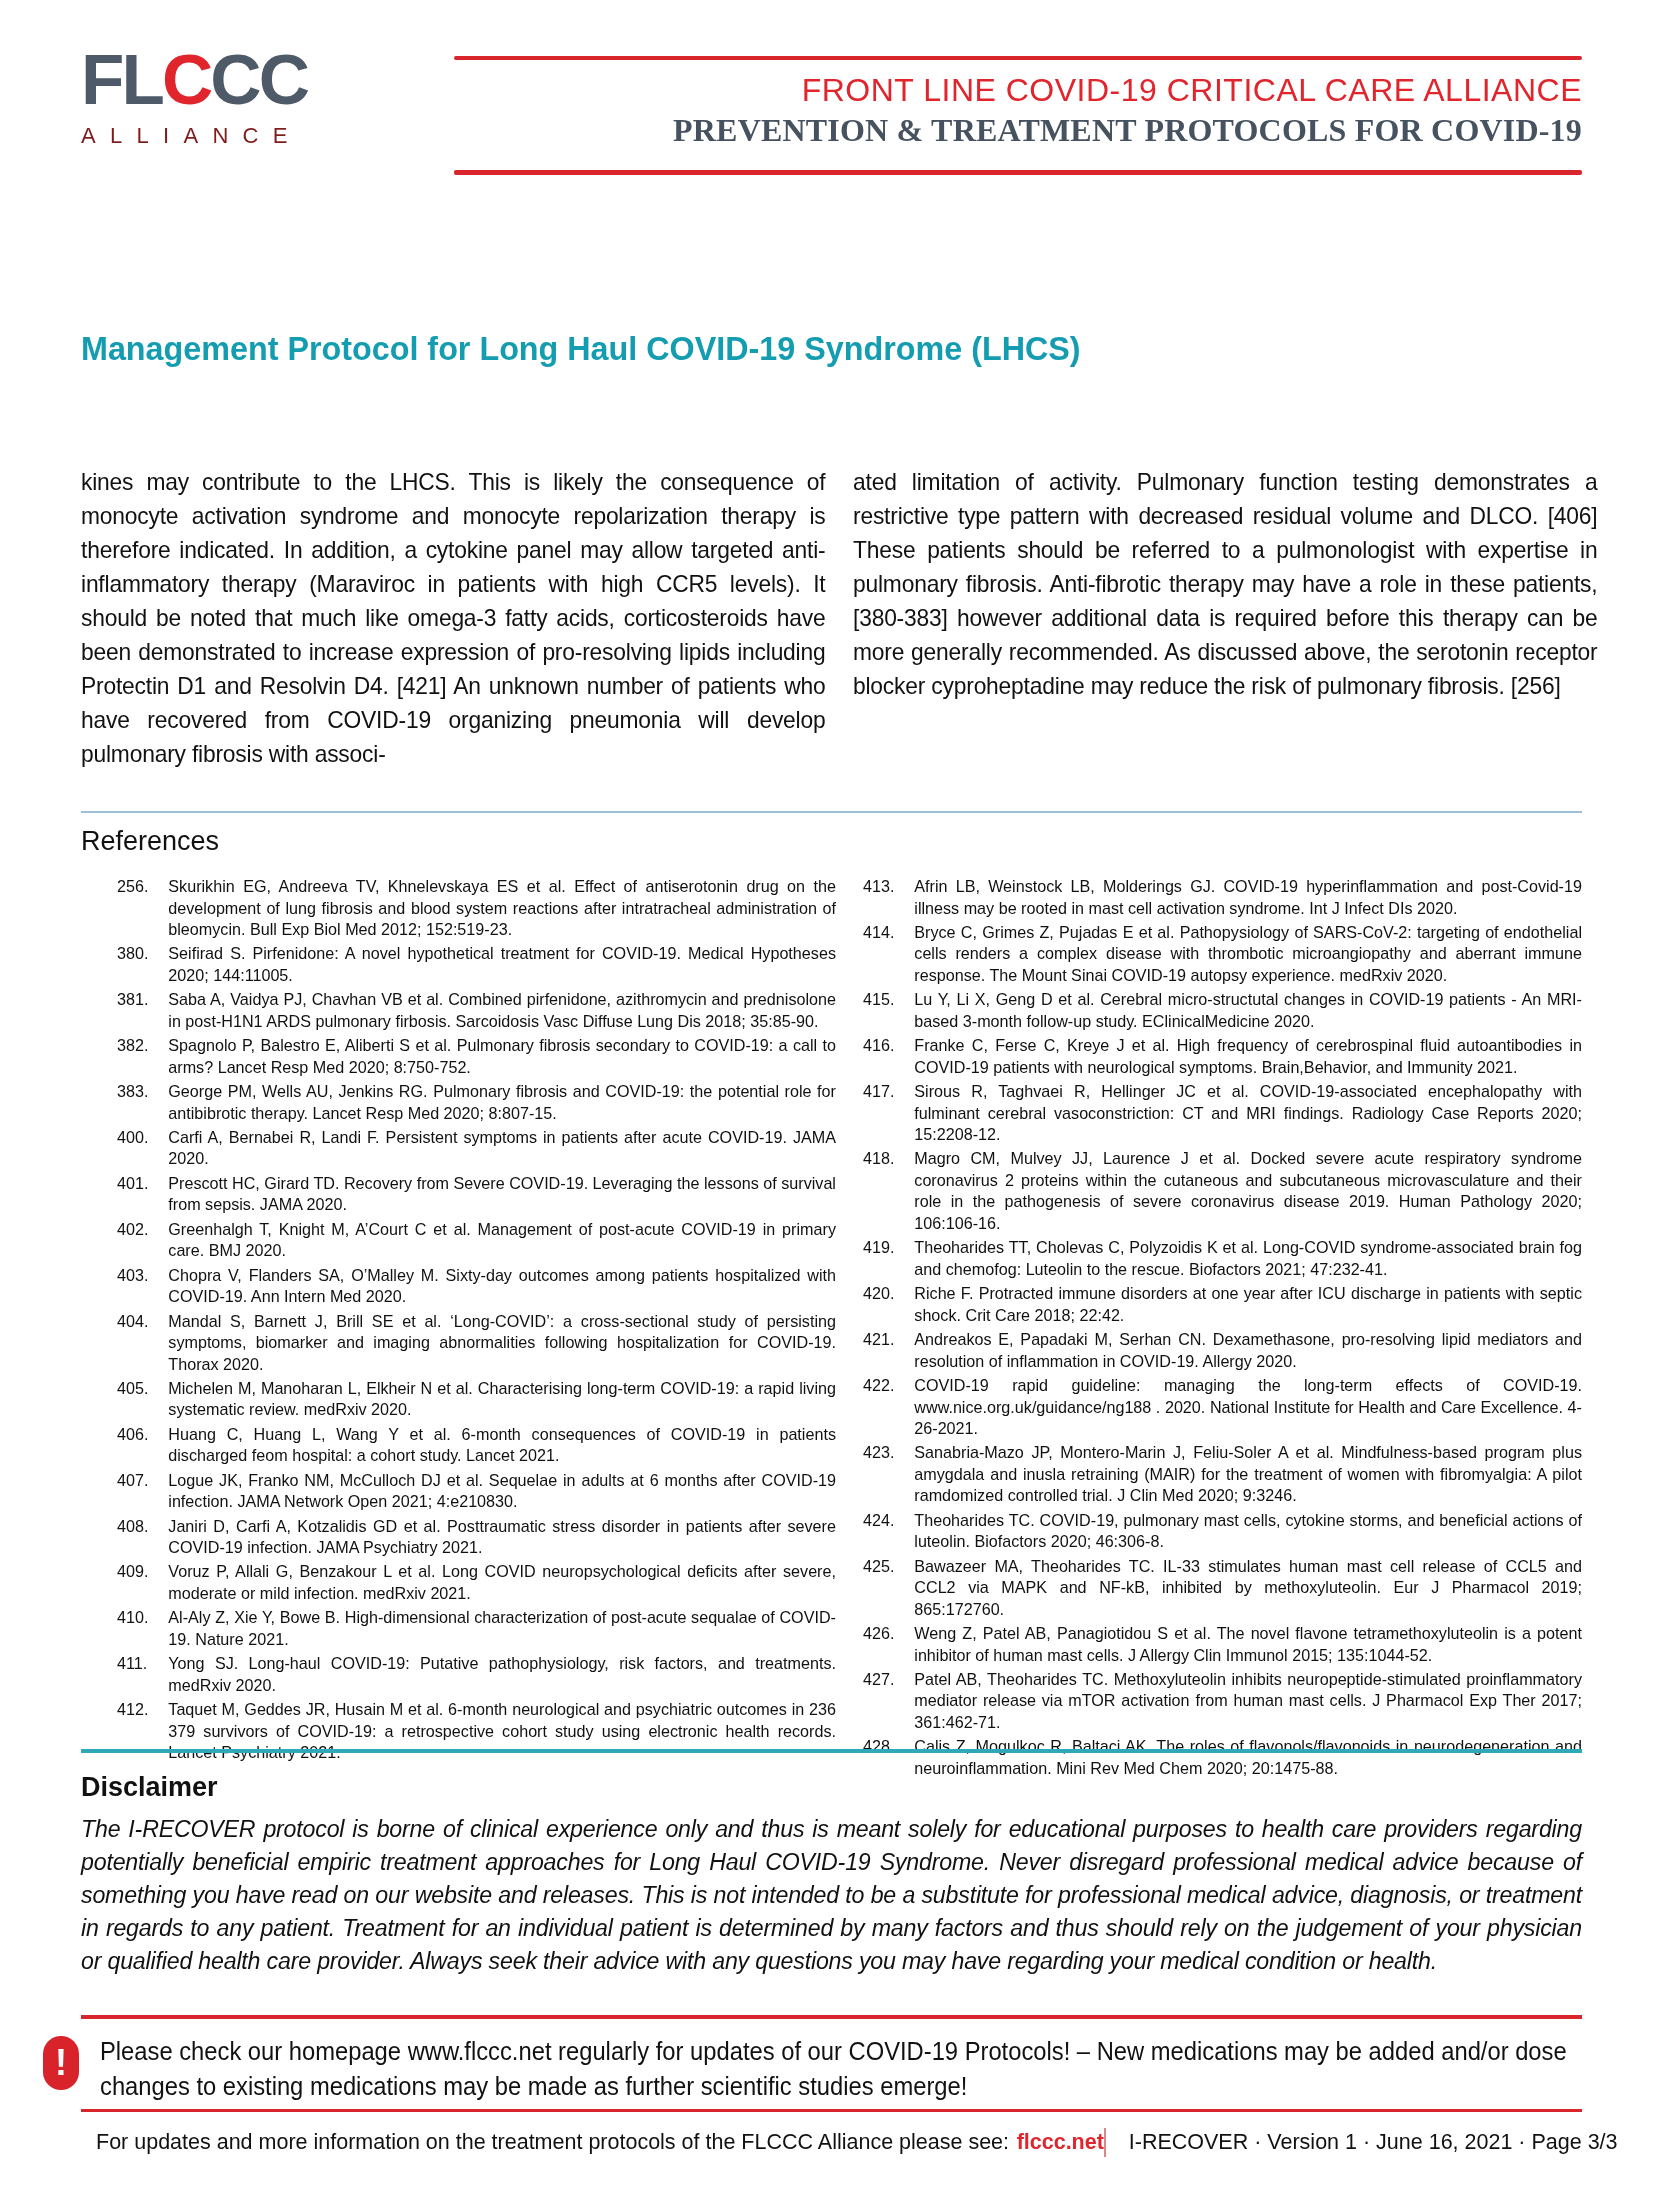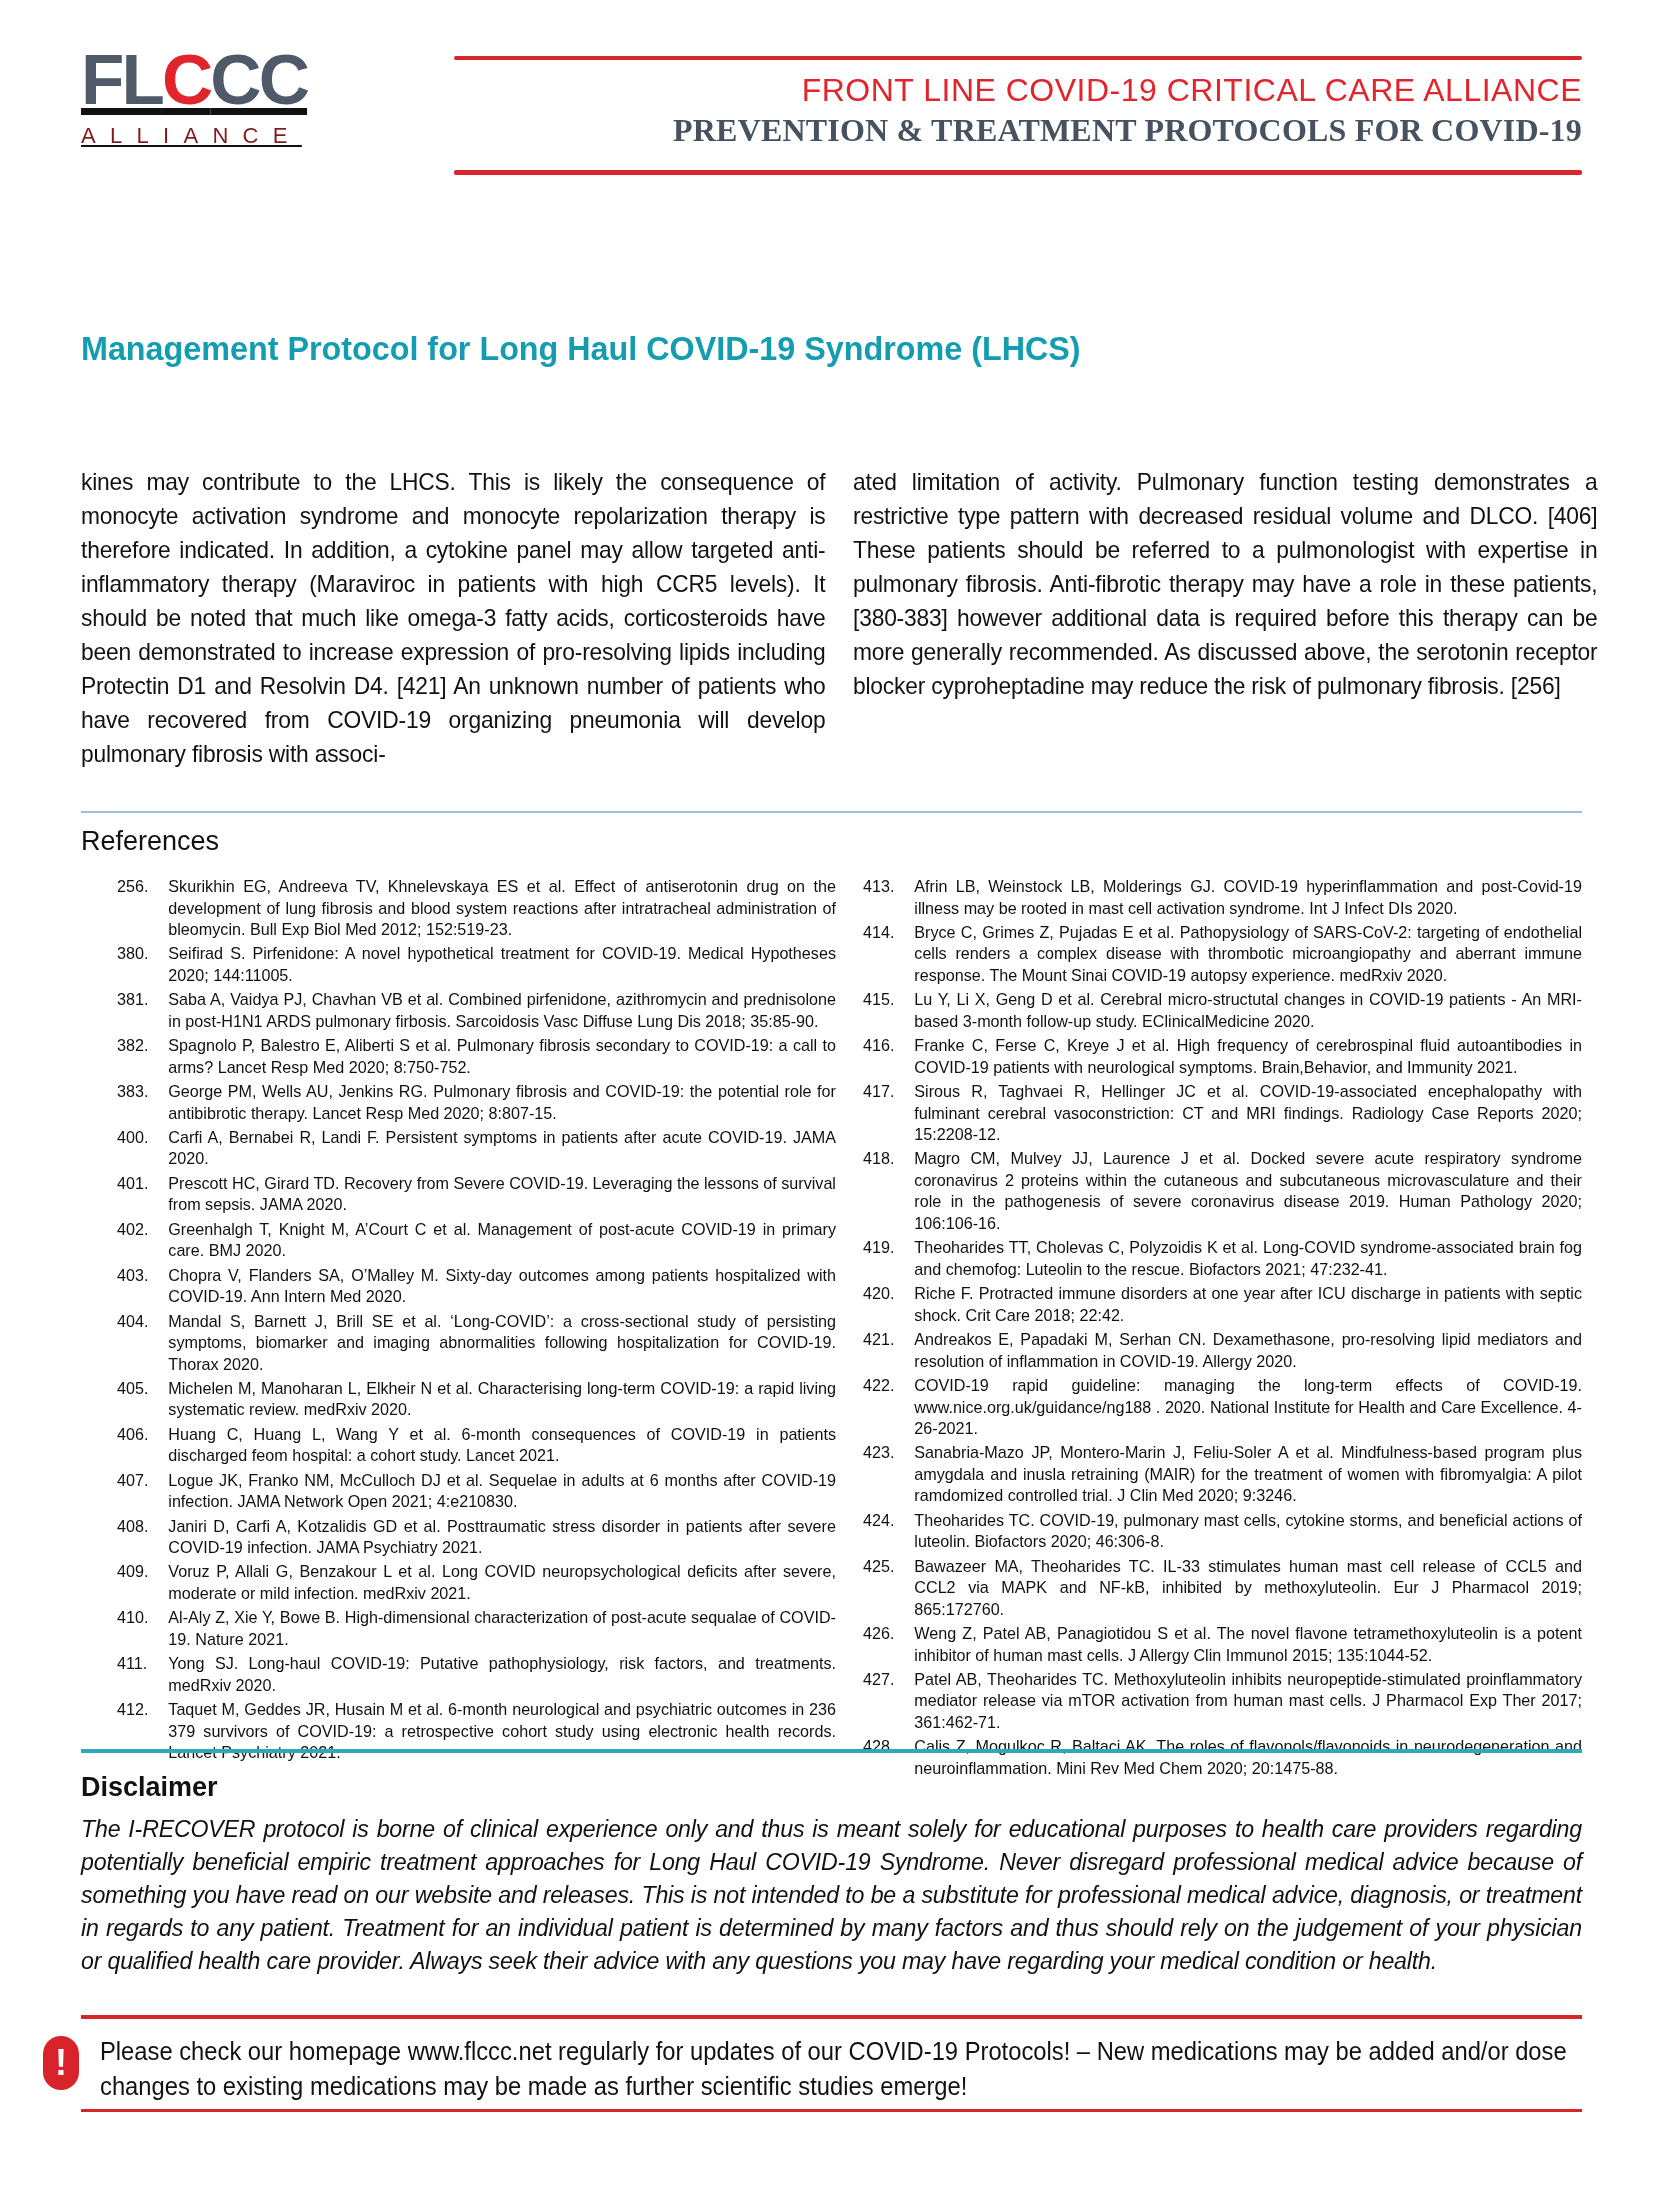--- a/index.html
+++ b/index.html
@@ -2,21 +2,21 @@
 <html><head>
 <meta charset="utf-8">
 <style>
   html,body{margin:0;padding:0;background:#ffffff;}
   body{font-family:"Liberation Sans",sans-serif;color:#111;}
   .page{position:relative;width:1663px;height:2208px;background:#fff;overflow:hidden;}
   .cond{transform:scaleX(0.95);transform-origin:0 0;width:105.26%;}
 
   
   .header{position:absolute;left:81px;right:81px;top:44px;display:flex;align-items:flex-start;}
-  .logo{width:222px;flex:none;text-decoration:underline;}
+  .logo{width:222px;flex:none;}
   .logo-text{font-size:71px;font-weight:700;color:#4e5a68;letter-spacing:-2.9px;line-height:1;}
   .logo-text .red{color:#e0252c;}
   .alliance{margin-top:7.6px;font-size:22px;color:#7f1d1d;letter-spacing:14.3px;white-space:nowrap;}
   .header-right{flex:1;margin-left:151px;padding-top:11.5px;}
   .rule-red{height:4.8px;background:#d8262c;border-radius:1.9px;}
   .hline1{margin-top:12px;text-align:right;font-size:32px;font-weight:400;color:#e0252c;letter-spacing:0.5px;white-space:nowrap;}
   .hline2{margin-top:2.9px;text-align:right;font-size:32px;font-weight:700;color:#46525f;letter-spacing:0.2px;white-space:nowrap;font-family:Liberation Serif, serif;}
   .hrule-bottom{margin-top:21px;}
 
   
@@ -245,15 +245,21 @@
 
   <div class="notice-rule-top"></div>
   <div class="notice">
     <div class="warn-icon">!</div>
     <div style="flex:1;min-width:0">
       <div class="cond notice-text">Please check our homepage www.flccc.net regularly for updates of our COVID-19 Protocols! – New medications may be added and/or dose changes to existing medications may be made as further scientific studies emerge!</div>
     </div>
   </div>
   <div class="notice-rule-bottom"></div>
 
+  <div class="footer">
+    <span>For updates and more information on the treatment protocols of the FLCCC Alliance please see:</span>
+    <span class="footer-link">flccc.net</span>
+    <span class="footer-sep"></span>
+    <span class="footer-right">I-RECOVER · Version 1 · June 16, 2021 · Page 3/3</span>
+  </div>
 
 </div>
 
 
 </body></html>

